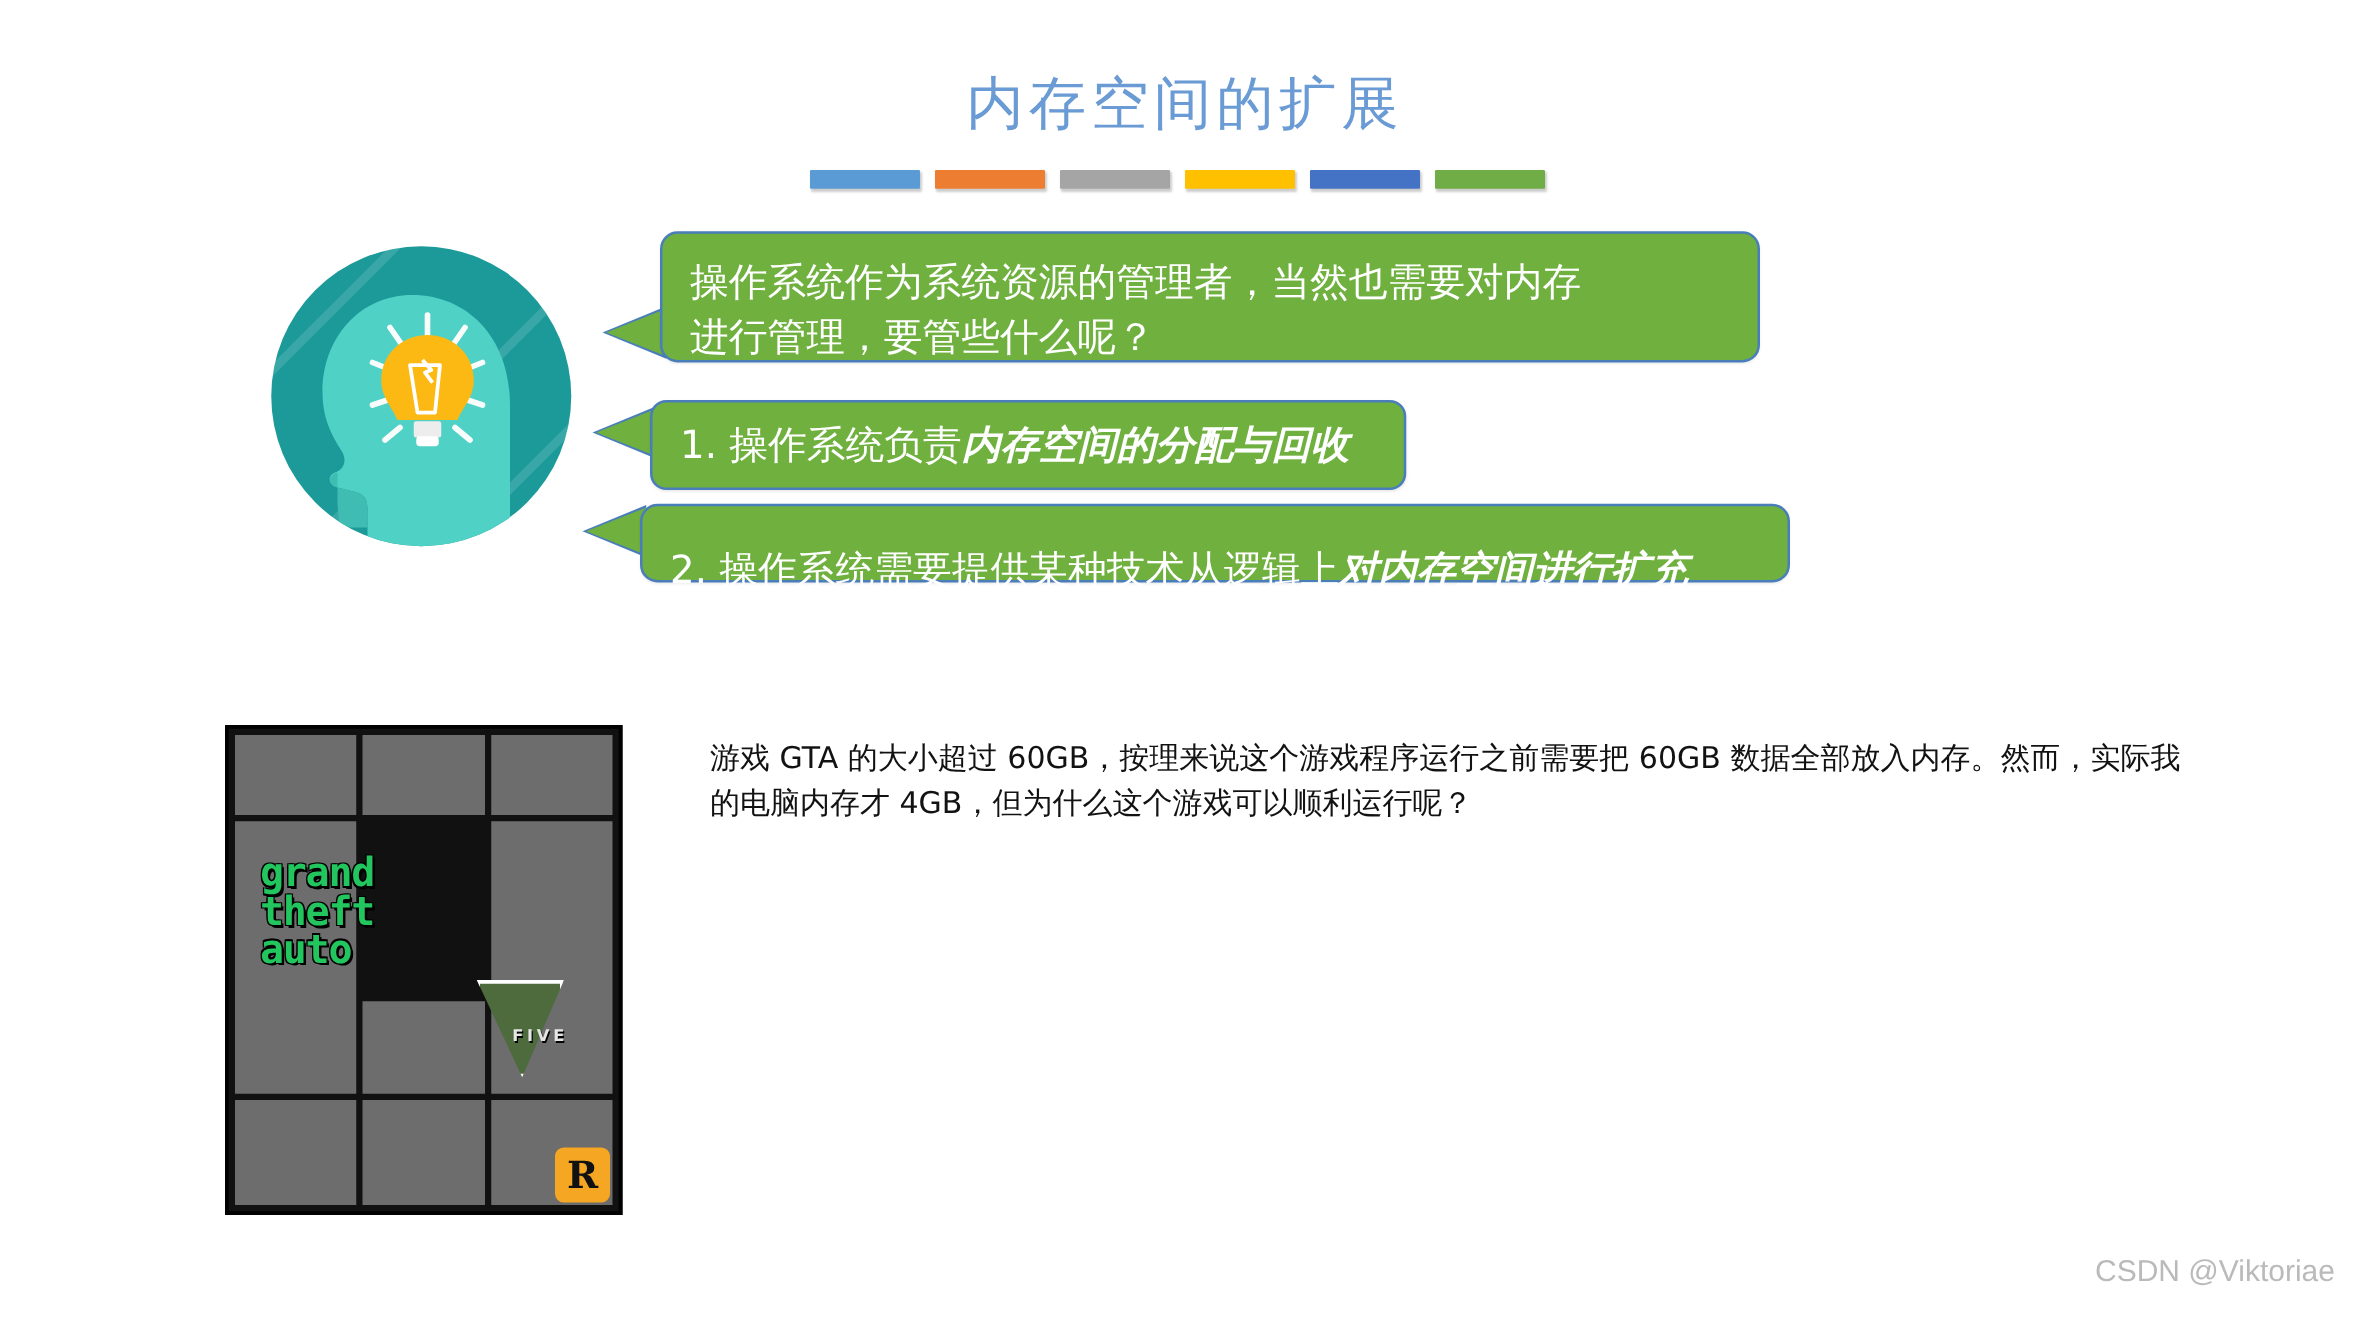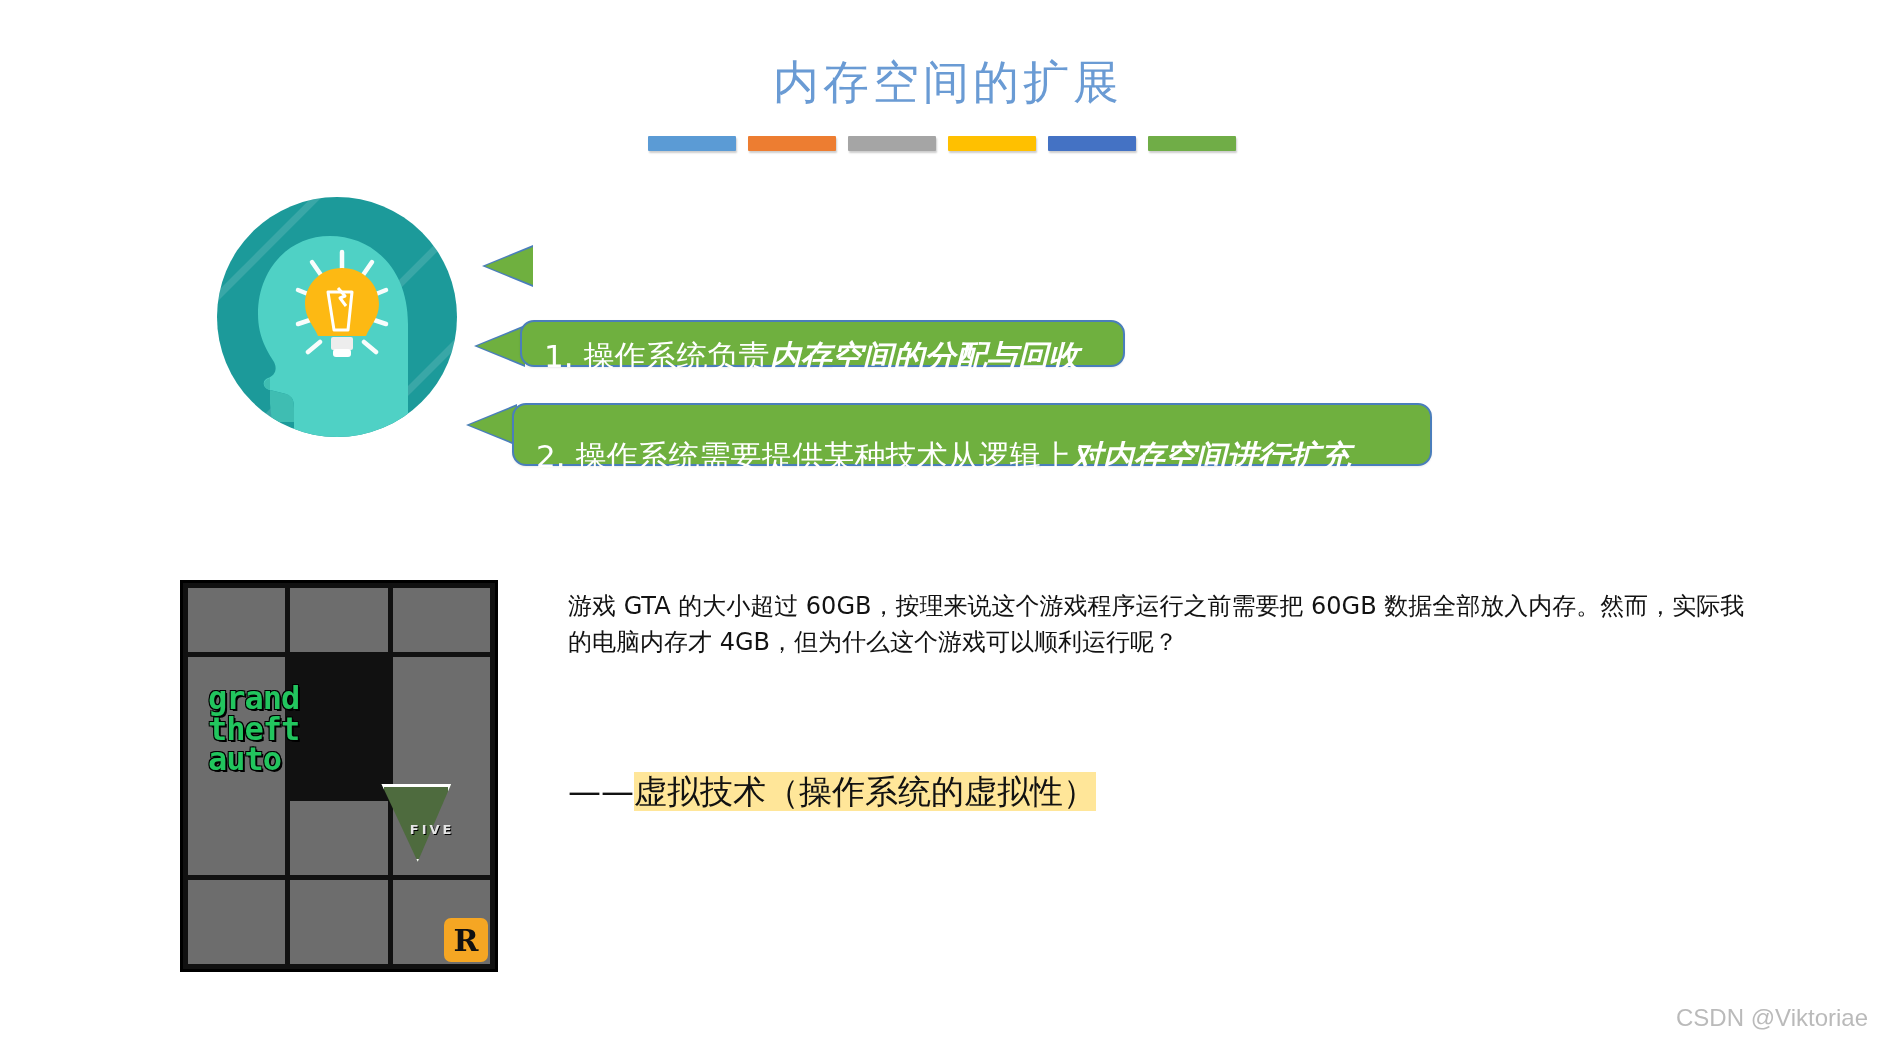--- a/index.html
+++ b/index.html
@@ -48,21 +48,21 @@
   }
   .callout .ctext{
     font-size:31px;
     line-height:1.42;
     font-family:"DejaVu Sans","Liberation Sans",sans-serif;
     white-space:pre-wrap;
   }
   .callout em{font-style:italic;font-weight:bold;}
 
   #callout-1{left:528px;top:185px;width:880px;height:105px;padding:17px 0 0 22px;}
-  #callout-2{left:520px;top:320px;width:605px;height:47px;padding:12px 0 0 22px;}
+  #callout-2{left:520px;top:320px;width:605px;height:72px;padding:12px 0 0 22px;border-radius:13px;}
   #callout-3{left:512px;top:403px;width:920px;height:63px;padding:29px 0 0 22px;}
 
   
   .tail{position:absolute;width:0;height:0;}
   .tail-fill{
     border-top:19px solid transparent;
     border-bottom:19px solid transparent;
     border-right:48px solid #6FB03F;
   }
   .tail-edge{
@@ -213,20 +213,24 @@
       <rect x="121" y="157" width="18" height="8" rx="3" fill="#FFFFFF"></rect>
       <g stroke="#FFFFFF" stroke-width="3" fill="none" stroke-linejoin="round">
         <path d="M116 100 L140 100 L136 138 L122 138 Z"></path>
         <path d="M126 96 L133 104 L128 106 L134 114"></path>
       </g>
     </svg>
   </div>
 
   <div class="tail tail-edge" id="tail1-edge"></div>
   <div class="tail tail-fill" id="tail1-fill"></div>
+  <div class="callout" id="callout-1">
+    <div class="ctext">操作系统作为系统资源的管理者，当然也需要对内存</div>
+    <div class="ctext">进行管理，要管些什么呢？</div>
+  </div>
 
   <div class="tail tail-edge" id="tail2-edge"></div>
   <div class="tail tail-fill" id="tail2-fill"></div>
   <div class="callout" id="callout-2">
     <div class="ctext"><span>1. 操作系统负责</span><em>内存空间的分配与回收</em></div>
   </div>
 
   <div class="tail tail-edge" id="tail3-edge"></div>
   <div class="tail tail-fill" id="tail3-fill"></div>
   <div class="callout" id="callout-3">
@@ -250,17 +254,16 @@
       <div>theft</div>
       <div>auto</div>
     </div>
     <div class="vbadge"></div>
     <div class="vtext">FIVE</div>
     <div class="rockstar">R</div>
   </div>
 
   <div class="body-text">游戏 GTA 的大小超过 60GB，按理来说这个游戏程序运行之前需要把 60GB 数据全部放入内存。然而，实际我的电脑内存才 4GB，但为什么这个游戏可以顺利运行呢？</div>
 
-  <div class="concl"><span>——</span><span class="hl">虚拟技术（操作系统的虚拟性）</span></div>
 
   <div class="watermark">CSDN @Viktoriae</div>
 
 </div>
 
 </body></html>

